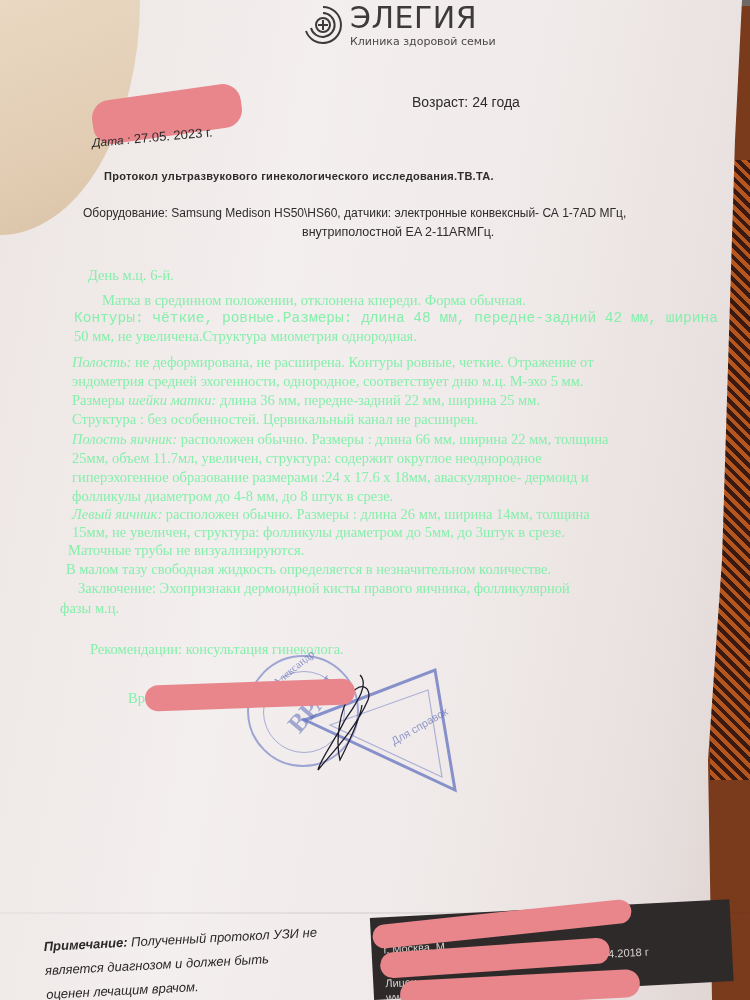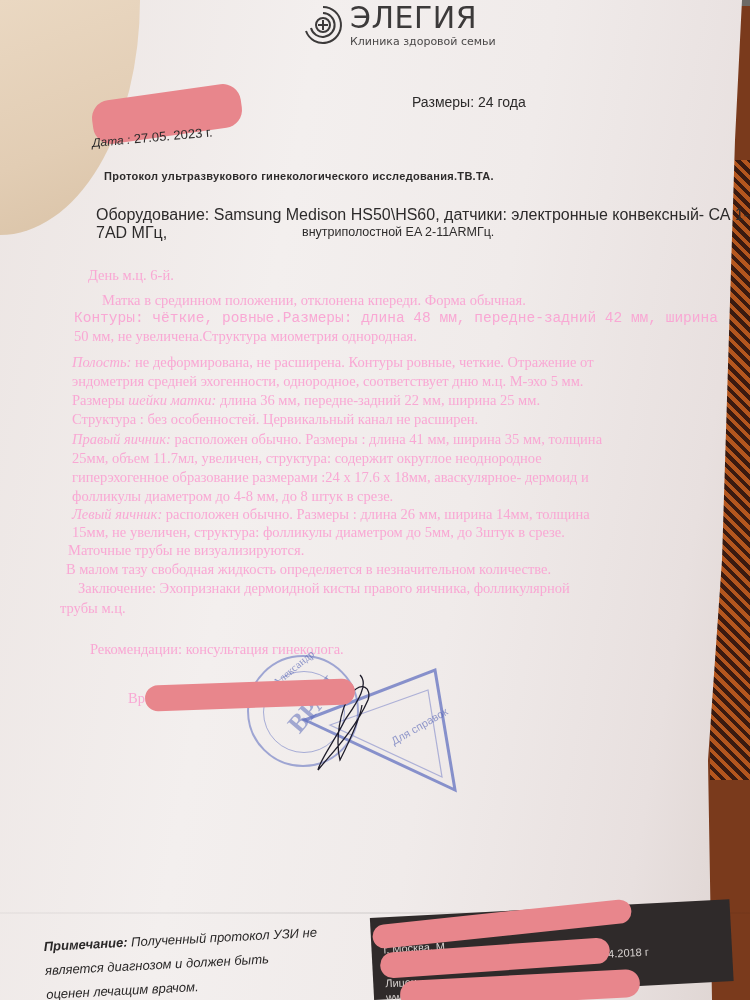--- a/index.html
+++ b/index.html
@@ -53,28 +53,28 @@
     .logo-tagline {
       position: absolute; left: 50px; top: 33px;
       font-family: "DejaVu Sans", sans-serif; font-size: 11px; color: #4a4848;
     }
 
     .redact {
       position: absolute; background: #e8868c; border-radius: 18px;
     }
 
     .sans { font-family: "Liberation Sans", sans-serif; color: #2d2b2b; }
-    .serif { font-family: "Liberation Serif", serif; color: #f9a8d4; }
+    .serif { font-family: "Liberation Serif", serif; color: #86efac; }
 
     .age { position: absolute; left: 412px; top: 94px; font-size: 14px; }
     .date { position: absolute; left: 92px; top: 135px; font-size: 13px; transform: rotate(-5deg); transform-origin: left; }
     .date .lbl { font-style: italic; font-size: 12px; }
 
     .title { position: absolute; left: 104px; top: 170px; font-size: 11px; font-weight: bold; letter-spacing: 0.3px; }
-    .equip1 { position: absolute; left: 96px; top: 206px; font-size: 16px; }
+    .equip1 { position: absolute; left: 83px; top: 206px; font-size: 12px; }
     .equip2 { position: absolute; left: 302px; top: 225px; font-size: 12.5px; }
 
     .body-text { position: absolute; font-size: 14.5px; line-height: 18px; white-space: nowrap; }
     .body-text i { font-style: italic; }
 
     .stamp-round {
       position: absolute; left: 247px; top: 655px; width: 112px; height: 112px;
       border: 2px solid rgba(90,105,190,0.55); border-radius: 50%;
     }
     .stamp-round::after {
@@ -130,21 +130,21 @@
       <circle cx="21" cy="21" r="7" fill="none" stroke="#3c3a3a" stroke-width="2"></circle>
       <line x1="21" y1="16" x2="21" y2="26" stroke="#3c3a3a" stroke-width="2"></line>
       <line x1="16" y1="21" x2="26" y2="21" stroke="#3c3a3a" stroke-width="2"></line>
     </svg>
     <span class="logo-name">ЭЛЕГИЯ</span>
     <span class="logo-tagline">Клиника здоровой семьи</span>
   </div>
 
   <div class="redact" style="left:92px; top:92px; width:150px; height:44px; transform: rotate(-8deg);"></div>
   <div class="age sans">
-    <span>Размеры:</span>
+    <span>Возраст:</span>
     <span>24 года</span>
   </div>
   <div class="date sans">
     <span class="lbl">Дата :</span>
     <span>27.05. 2023 г.</span>
   </div>
 
   <div class="title sans">Протокол ультразвукового гинекологического исследования.ТВ.ТА.</div>
   <div class="equip1 sans">Оборудование: Samsung Medison HS50\HS60, датчики: электронные  конвексный- СА 1-7AD МГц,</div>
   <div class="equip2 sans">внутриполостной EA 2-11ARМГц.</div>
@@ -157,34 +157,34 @@
   <div class="body-text serif" style="left:72px; top:353px;">
     <i>Полость:</i><span> не  деформирована, не расширена. Контуры ровные, четкие. Отражение от</span>
   </div>
   <div class="body-text serif" style="left:72px; top:372px;">эндометрия  средней эхогенности, однородное, соответствует дню м.ц. М-эхо 5 мм.</div>
   <div class="body-text serif" style="left:72px; top:391px;">
     <span>Размеры </span><i>шейки матки:</i><span> длина 36  мм, передне-задний  22   мм, ширина 25  мм.</span>
   </div>
   <div class="body-text serif" style="left:72px; top:410px;">Структура : без особенностей. Цервикальный канал не расширен.</div>
 
   <div class="body-text serif" style="left:72px; top:430px;">
-    <i>Правый яичник:</i><span> расположен обычно.   Размеры : длина 41 мм, ширина 35 мм, толщина</span>
+    <i>Полость яичник:</i><span> расположен обычно.   Размеры : длина 66 мм, ширина 22 мм, толщина</span>
   </div>
   <div class="body-text serif" style="left:72px; top:449px;">25мм, объем 11.7мл, увеличен, структура: содержит округлое неоднородное</div>
   <div class="body-text serif" style="left:72px; top:468px;">гиперэхогенное образование размерами :24 х 17.6 х 18мм, аваскулярное- дермоид и</div>
   <div class="body-text serif" style="left:72px; top:487px;">фолликулы диаметром до 4-8 мм, до 8 штук в срезе.</div>
 
   <div class="body-text serif" style="left:72px; top:505px;">
     <i>Левый яичник:</i><span>  расположен  обычно.  Размеры : длина 26 мм, ширина 14мм, толщина</span>
   </div>
   <div class="body-text serif" style="left:72px; top:523px;">15мм, не увеличен,  структура:  фолликулы диаметром до  5мм, до 3штук в срезе.</div>
   <div class="body-text serif" style="left:68px; top:541px;">Маточные трубы не визуализируются.</div>
   <div class="body-text serif" style="left:66px; top:560px;">В малом тазу свободная жидкость  определяется в незначительном количестве.</div>
   <div class="body-text serif" style="left:78px; top:579px;">Заключение:  Эхопризнаки дермоидной кисты правого яичника, фолликулярной</div>
-  <div class="body-text serif" style="left:60px; top:599px;">трубы м.ц.</div>
+  <div class="body-text serif" style="left:60px; top:599px;">фазы м.ц.</div>
 
   <div class="body-text serif" style="left:90px; top:640px;">Рекомендации: консультация гинеколога.</div>
   <div class="body-text serif" style="left:128px; top:689px;">Врач</div>
 
   <div class="stamp-round"></div>
   <div class="stamp-round-text">Александр</div>
   <div class="stamp-round-center">ВРАЧ</div>
   <svg class="stamp-tri" viewBox="0 0 160 130">
     <polygon points="135,5 155,125 5,55" fill="none" stroke="rgba(90,105,190,0.7)" stroke-width="3"></polygon>
     <polygon points="128,25 142,112 30,60" fill="none" stroke="rgba(90,105,190,0.45)" stroke-width="1.2"></polygon>

